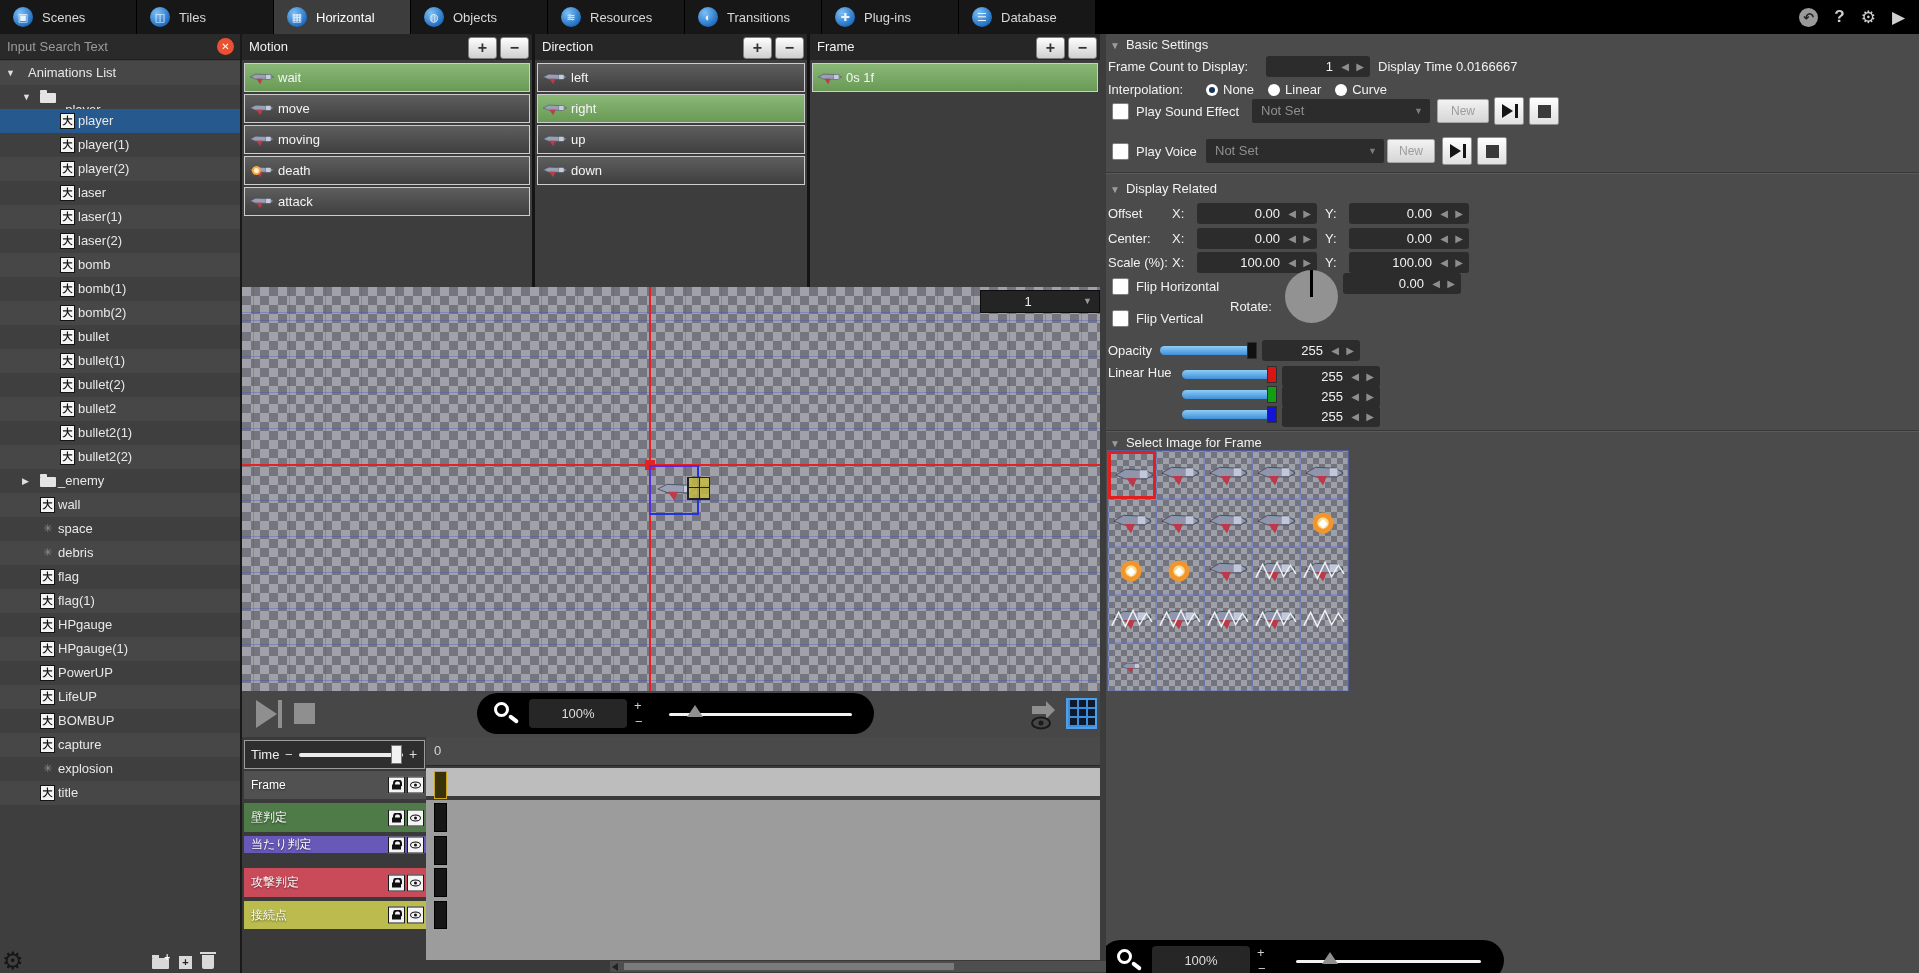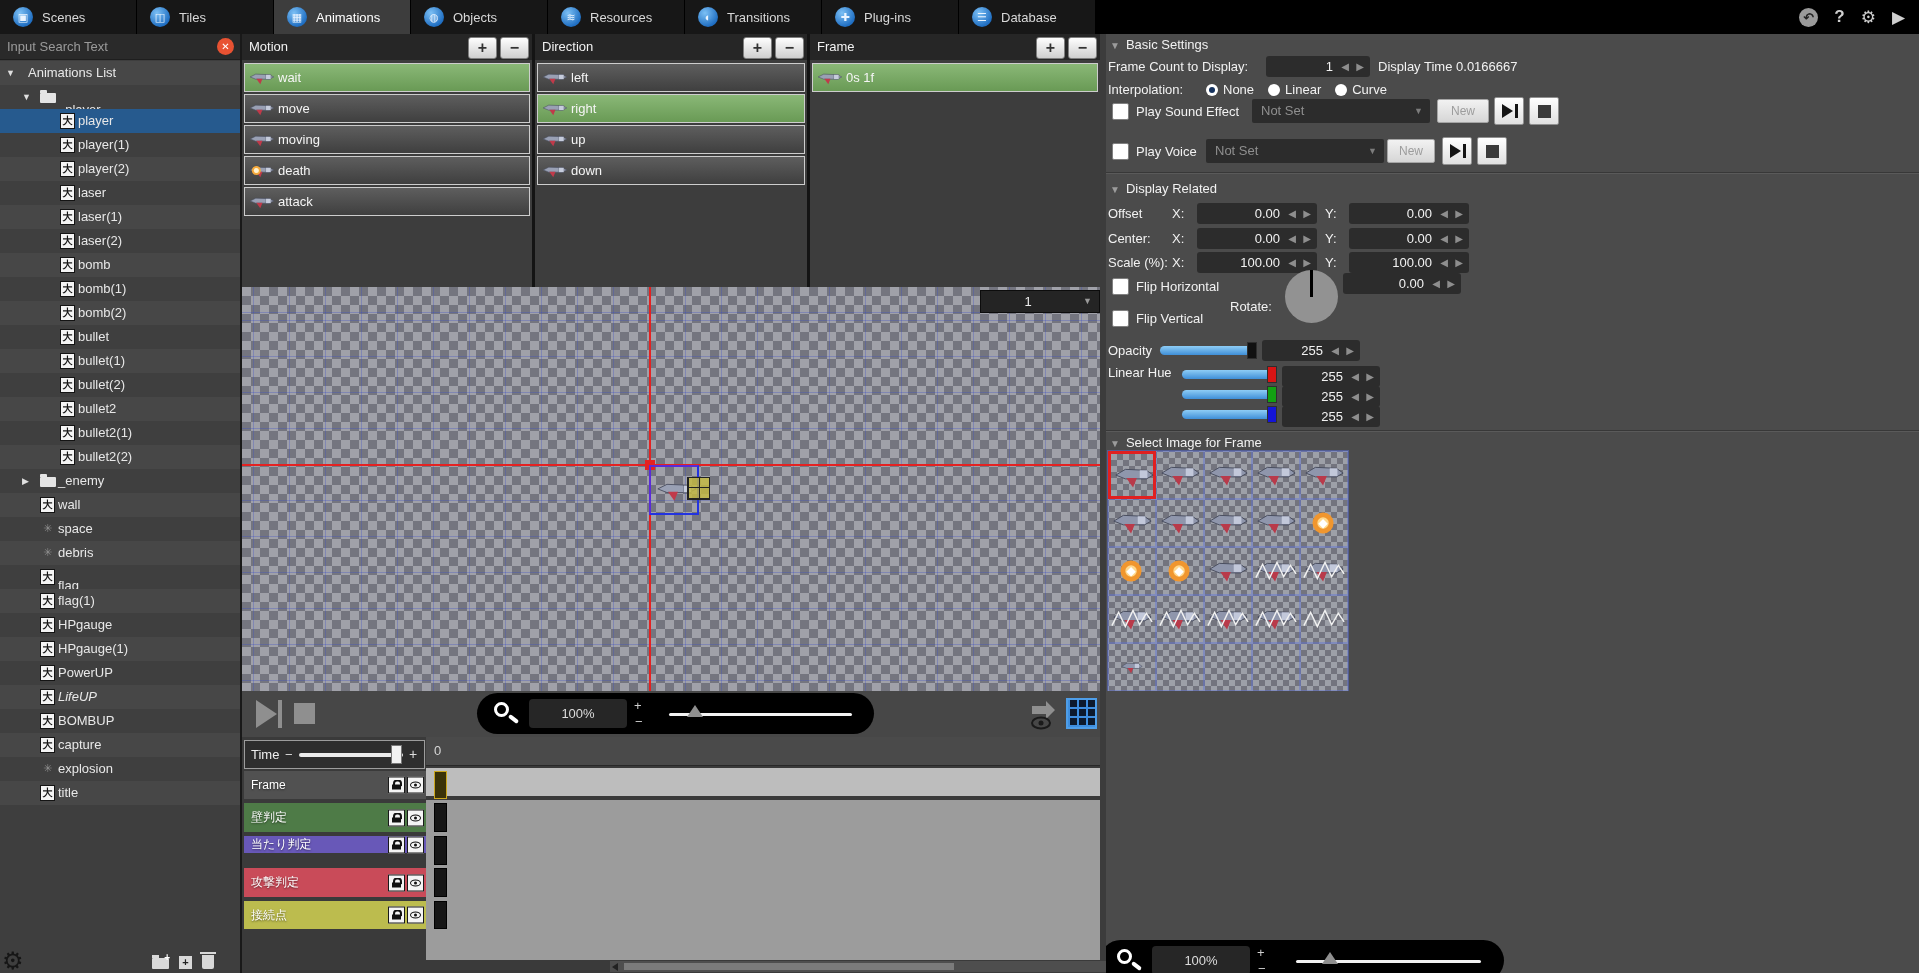--- a/index.html
+++ b/index.html
@@ -158,21 +158,21 @@
       <div class="tab">
         <div class="tabicon">▣</div>
         <div class="tablabel">Scenes</div>
       </div>
       <div class="tab">
         <div class="tabicon">◫</div>
         <div class="tablabel">Tiles</div>
       </div>
       <div class="tab active">
         <div class="tabicon">▦</div>
-        <div class="tablabel">Animations</div>
+        <div class="tablabel">Horizontal</div>
       </div>
       <div class="tab">
         <div class="tabicon">◍</div>
         <div class="tablabel">Objects</div>
       </div>
       <div class="tab">
         <div class="tabicon">≋</div>
         <div class="tablabel">Resources</div>
       </div>
       <div class="tab">
@@ -282,41 +282,41 @@
         <div class="trow" style="background: rgb(63, 63, 63);">
           <div class="ico-fx" style="left: 40px;">✳</div>
           <div class="tlabel" style="left: 58px;">space</div>
         </div>
         <div class="trow" style="background: rgb(71, 71, 71);">
           <div class="ico-fx" style="left: 40px;">✳</div>
           <div class="tlabel" style="left: 58px;">debris</div>
         </div>
         <div class="trow" style="background: rgb(63, 63, 63);">
           <div class="ico-film" style="left: 40px;">大</div>
-          <div class="tlabel" style="left: 58px; margin-top: 9px;">flag</div>
+          <div class="tlabel" style="left: 58px;">flag</div>
         </div>
         <div class="trow" style="background: rgb(71, 71, 71);">
           <div class="ico-film" style="left: 40px;">大</div>
           <div class="tlabel" style="left: 58px;">flag(1)</div>
         </div>
         <div class="trow" style="background: rgb(63, 63, 63);">
           <div class="ico-film" style="left: 40px;">大</div>
           <div class="tlabel" style="left: 58px;">HPgauge</div>
         </div>
         <div class="trow" style="background: rgb(71, 71, 71);">
           <div class="ico-film" style="left: 40px;">大</div>
           <div class="tlabel" style="left: 58px;">HPgauge(1)</div>
         </div>
         <div class="trow" style="background: rgb(63, 63, 63);">
           <div class="ico-film" style="left: 40px;">大</div>
           <div class="tlabel" style="left: 58px;">PowerUP</div>
         </div>
         <div class="trow" style="background: rgb(71, 71, 71);">
           <div class="ico-film" style="left: 40px;">大</div>
-          <div class="tlabel" style="left: 58px; font-style: italic;">LifeUP</div>
+          <div class="tlabel" style="left: 58px;">LifeUP</div>
         </div>
         <div class="trow" style="background: rgb(63, 63, 63);">
           <div class="ico-film" style="left: 40px;">大</div>
           <div class="tlabel" style="left: 58px;">BOMBUP</div>
         </div>
         <div class="trow" style="background: rgb(71, 71, 71);">
           <div class="ico-film" style="left: 40px;">大</div>
           <div class="tlabel" style="left: 58px; text-align: right;">capture</div>
         </div>
         <div class="trow" style="background: rgb(63, 63, 63);">

